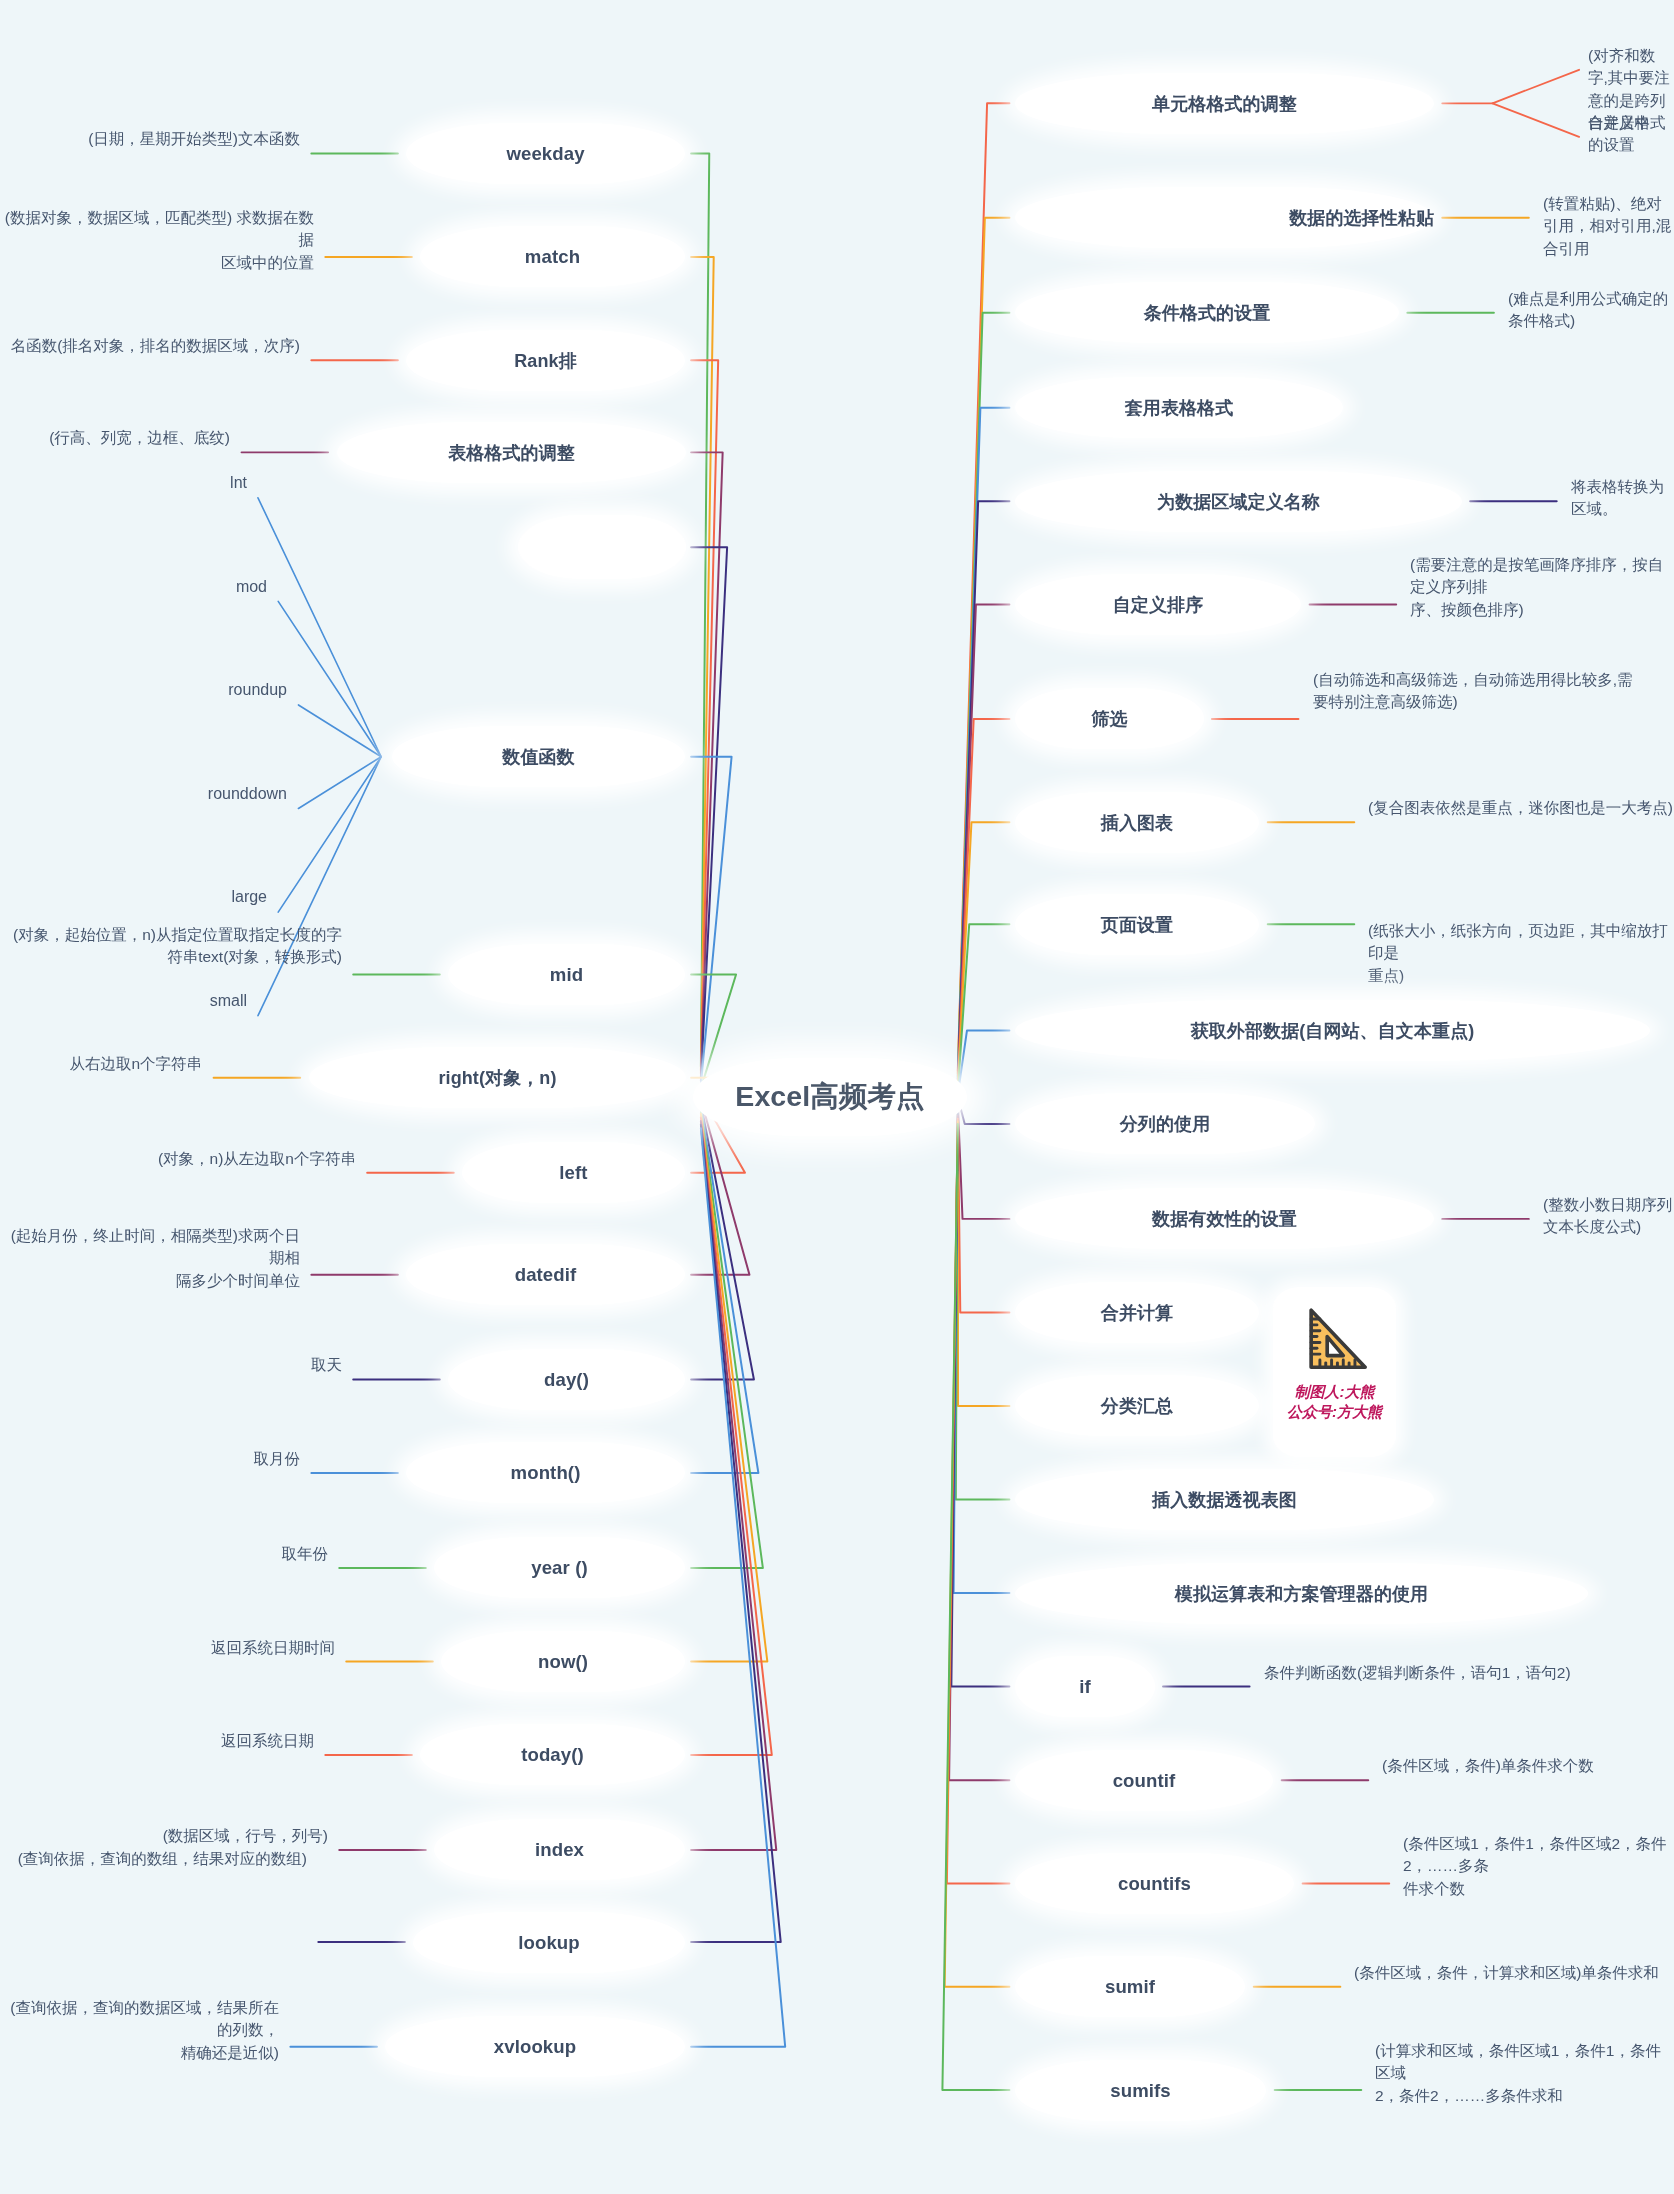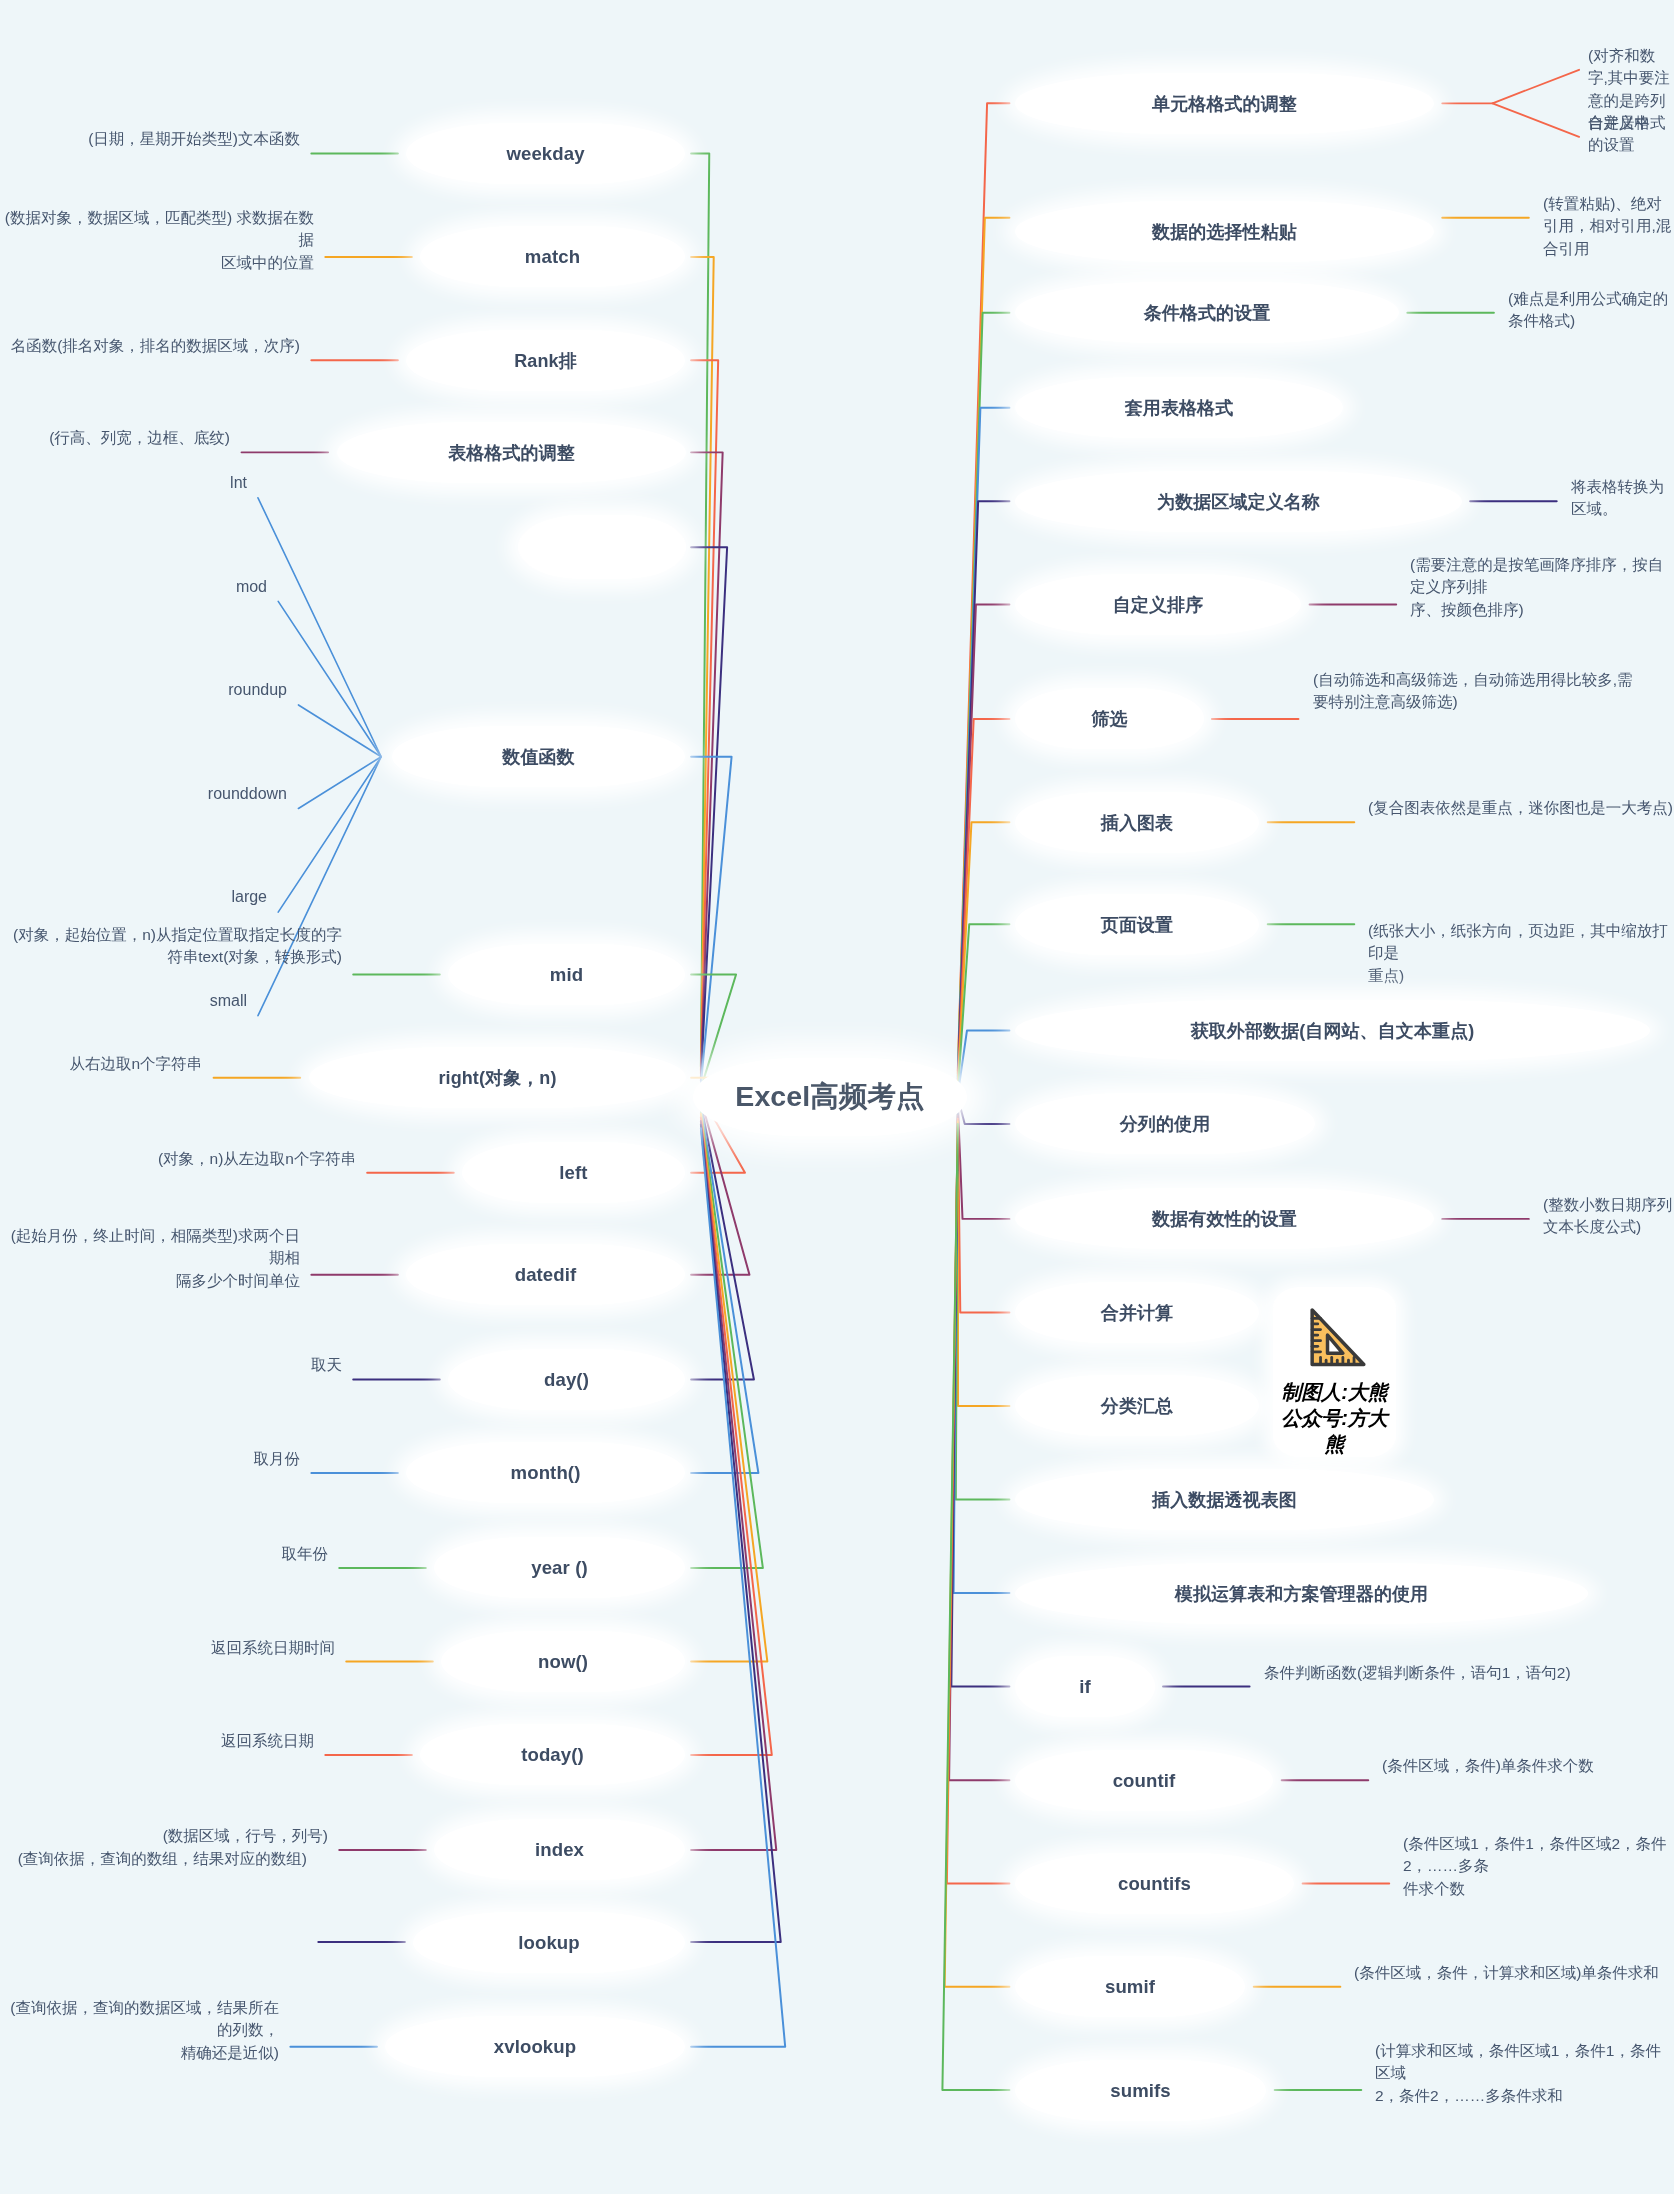--- a/index.html
+++ b/index.html
@@ -61,21 +61,21 @@
     position:absolute;
     background:#fff;
     border-radius:22% 22% 22% 22% / 12% 12% 12% 12%;
     box-shadow:0 0 16px 8.7px rgba(255,255,255,.9);
     display:flex;flex-direction:column;align-items:center;justify-content:flex-start;
     padding-top:16px;
     box-sizing:border-box;
   }
   .credit .cap{
     font-style:italic;font-weight:bold;
-    color:#000000;font-size:20px;line-height:1.3;
+    color:#be185d;font-size:15px;line-height:1.3;
     text-align:center;margin-top:6.2px;
   }
 </style>
 </head>
 <body style="background: rgb(238, 246, 249);">
 
 <div id="canvas">
   <svg id="lines" viewBox="0 0 2698 3536" preserveAspectRatio="none">
       <path d="M 1113.8532110091744 247.52293577981652 L 1143.1059216013343 247.52293577981652 L 1129.604670558799 1718.9342785654712" fill="none" stroke="#5cb85c" stroke-width="3.2" stroke-linecap="round" stroke-linejoin="round"></path>
       <path d="M 501.7964970809005 247.52293577981652 L 641.3094245204335 247.52293577981652" fill="none" stroke="#5cb85c" stroke-width="3.2" stroke-linecap="round" stroke-linejoin="round"></path>
@@ -269,21 +269,21 @@
       </div>
       <div class="node cn" style="left: 1015px; top: 73px; width: 419px; height: 61px;">
         <span>单元格格式的调整</span>
       </div>
       <div class="ann  l" style="top: 45px; left: 1588px;">
         <div>(对齐和数字,其中要注意的是跨列合并居中</div>
       </div>
       <div class="ann  l" style="top: 112px; left: 1588px;">
         <div>自定义格式的设置</div>
       </div>
-      <div class="node cn" style="left: 1015px; top: 201px; width: 419px; height: 61px;">
+      <div class="node cn" style="left: 1015px; top: 187px; width: 419px; height: 61px; justify-content: flex-end;">
         <span>数据的选择性粘贴</span>
       </div>
       <div class="ann  l" style="top: 193px; left: 1543px;">
         <div>(转置粘贴)、绝对引用，相对引用,混合引用</div>
       </div>
       <div class="node cn" style="left: 1015px; top: 282px; width: 384px; height: 61px;">
         <span>条件格式的设置</span>
       </div>
       <div class="ann  l" style="top: 288px; left: 1508px;">
         <div>(难点是利用公式确定的条件格式)</div>

